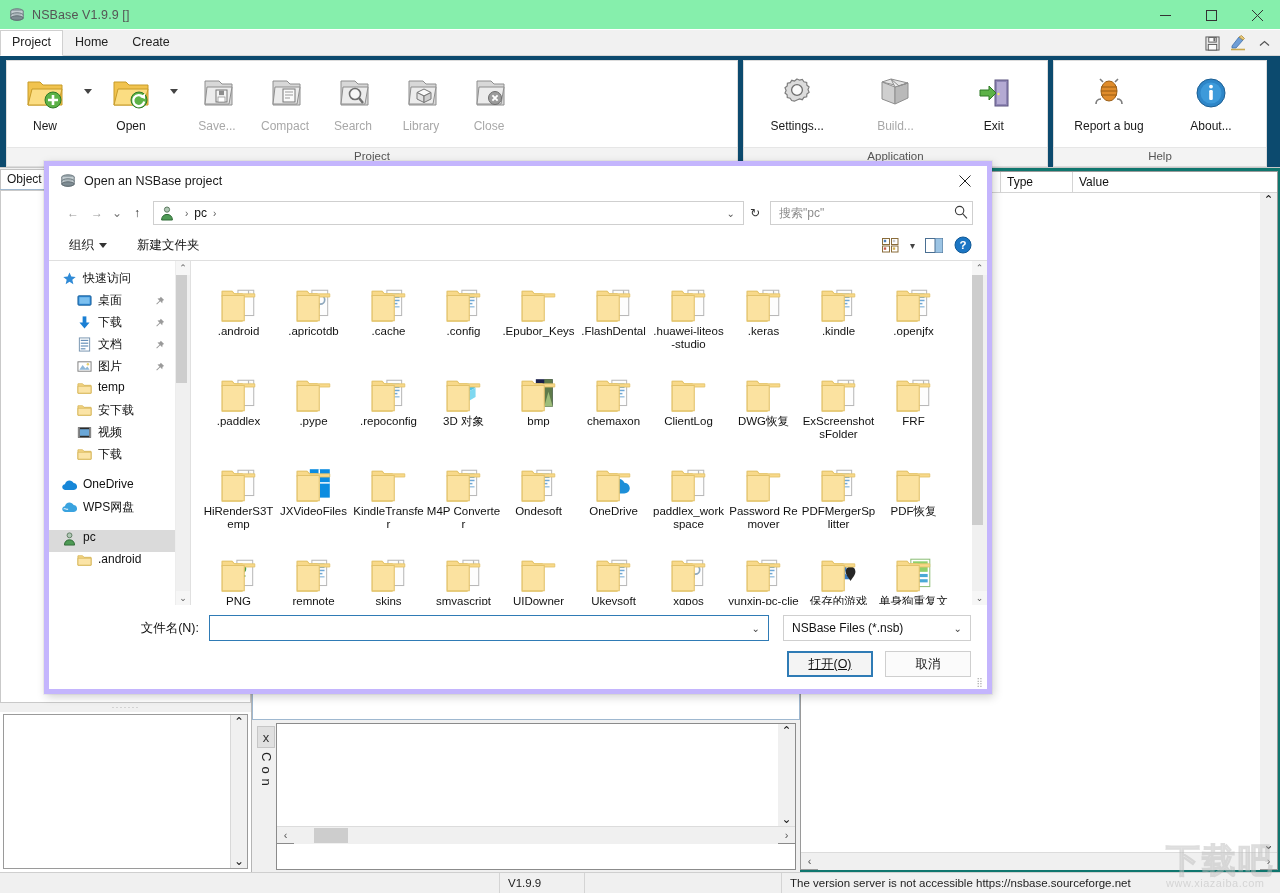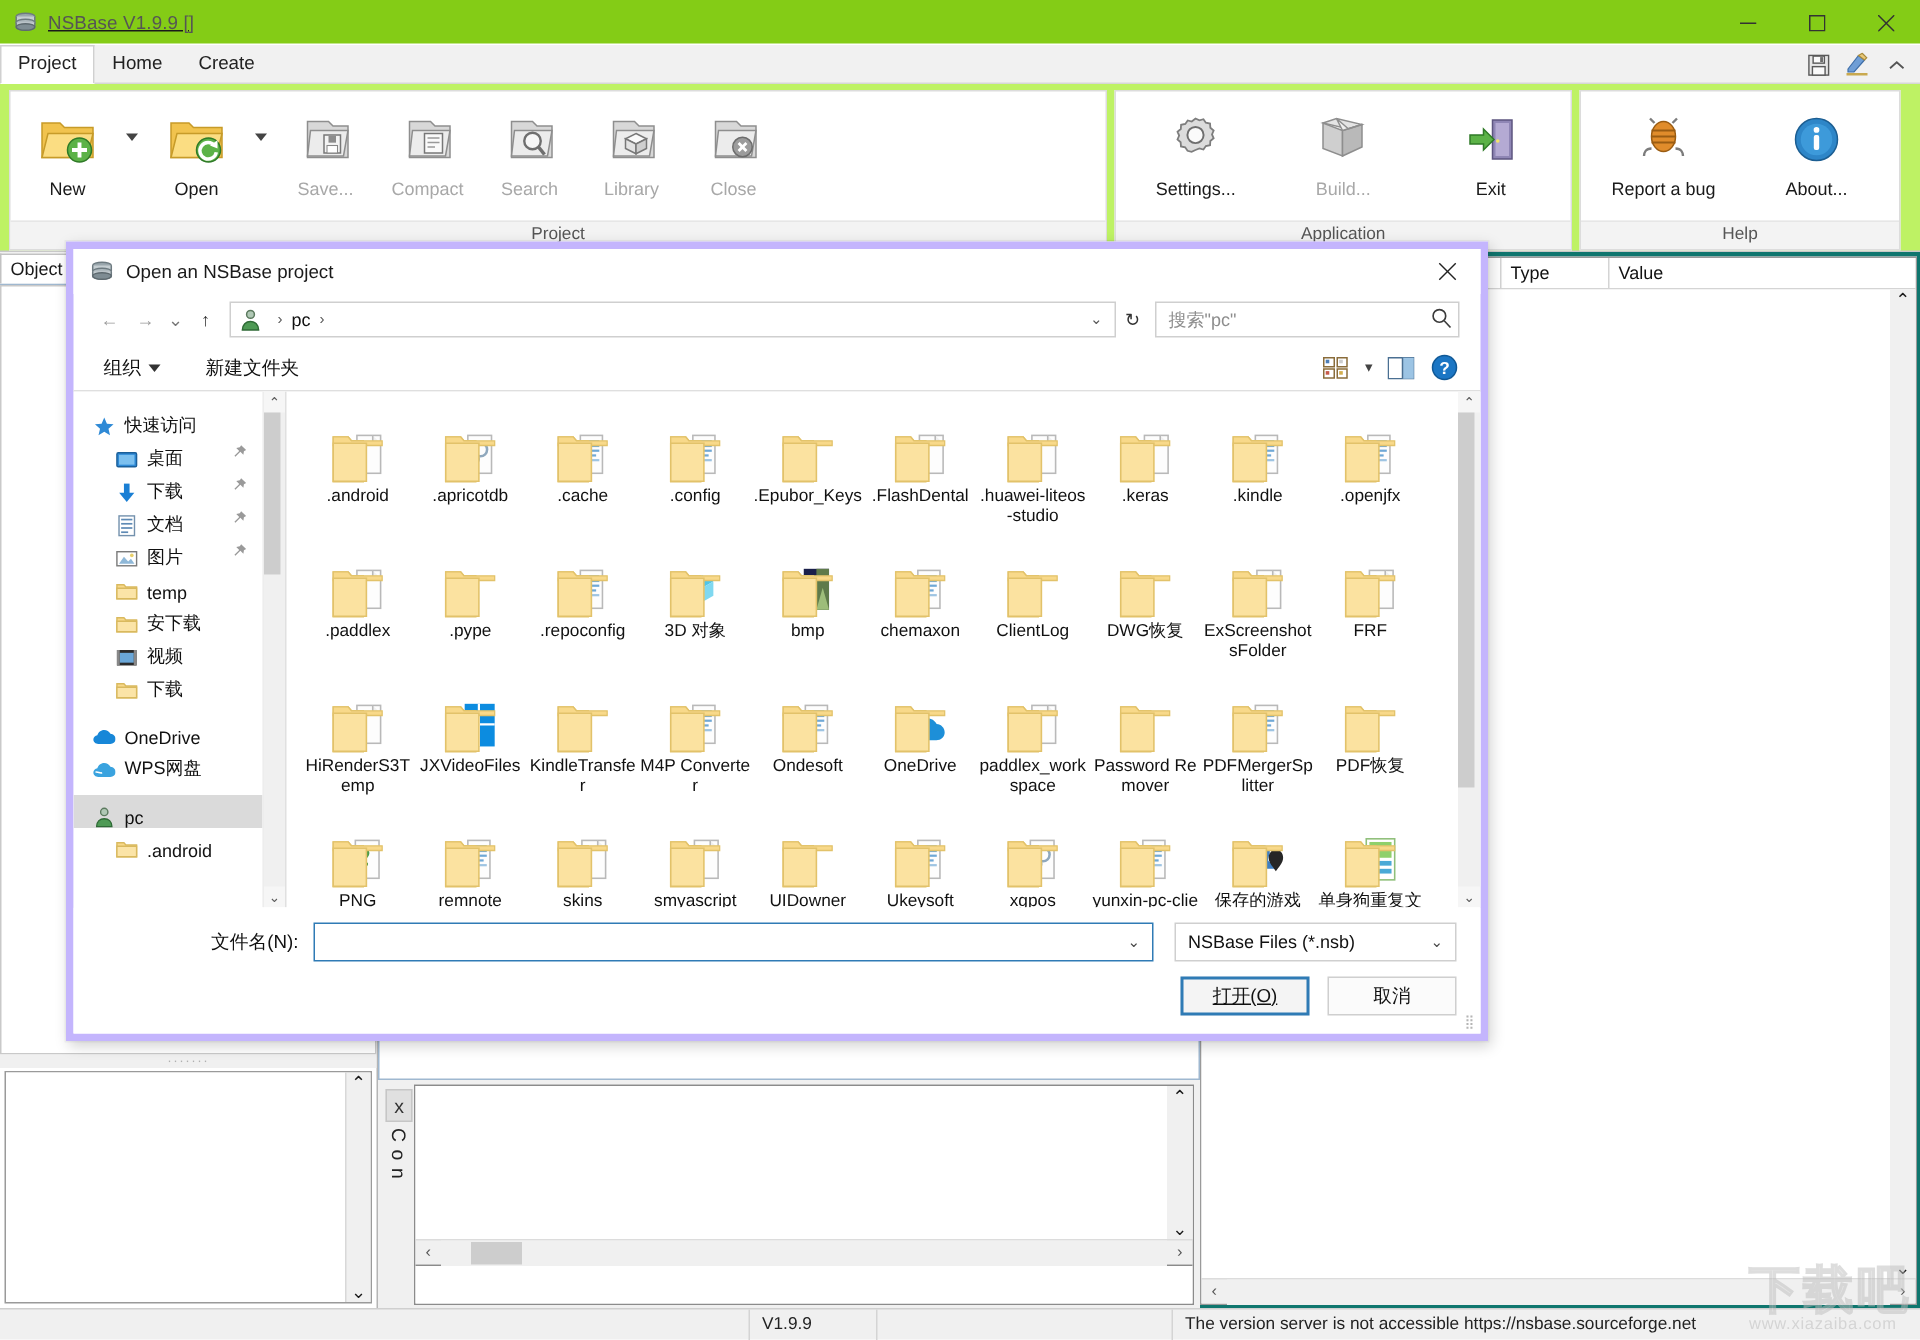--- a/index.html
+++ b/index.html
@@ -15,25 +15,24 @@
 
   
   #app-window {
     position: absolute; left: 0; top: 0; width: 1280px; height: 893px;
     background: #fdfdfd;
     display: flex; flex-direction: column;
   }
 
   
   #titlebar {
-    height: 30px; background: #84cc16;
+    height: 30px; background: #86efac;
     display: flex; align-items: center;
     border-bottom: 1px solid #ffffff;
     position: relative;
-    text-decoration: underline;
   }
   #titlebar .app-icon { margin-left: 9px; margin-right: 7px; display:flex; }
   #titlebar .title-text {
     font-size: 12.5px; color: #555; letter-spacing: .1px;
   }
   .win-controls { position: absolute; right: 0; top: 0; height: 30px; display: flex; }
   .win-btn {
     width: 46px; height: 30px; display: flex; align-items: center; justify-content: center;
     color: #333; font-size: 12px;
   }
@@ -51,21 +50,21 @@
   }
   .ribbon-tab.active {
     background: #ffffff; border-color: #d0d0d0; border-bottom: 1px solid #fff;
     margin-bottom: -1px; position: relative; z-index: 3;
   }
   #qat { position: absolute; right: 8px; bottom: 4px; display: flex; gap: 10px; align-items: center; }
   #qat .qicon { width: 16px; height: 16px; display: flex; align-items: center; justify-content: center; }
 
   
   #ribbon {
-    height: 112px; background: #bef264; border-bottom: 1px solid #c8c8c8;
+    height: 112px; background: #0c4a6e; border-bottom: 1px solid #c8c8c8;
     display: flex; align-items: stretch; padding: 4px 6px 0 6px; gap: 5px;
   }
   .rgroup {
     border: 1px solid #dcdcdc; background: #fff;
     display: flex; flex-direction: column; justify-content: space-between;
   }
   .rgroup-items { display: flex; align-items: flex-start; padding: 6px 4px 0 4px; flex: 1; }
   .rgroup-title {
     text-align: center; font-size: 11.5px; color: #555; background: #f3f3f3;
     border-top: 1px solid #e6e6e6; padding: 2px 0 3px 0; height: 19px;
@@ -159,21 +158,21 @@
   .cmd-item { font-size: 12.5px; color: #111; padding: 3px 6px; display: flex; align-items: center; gap: 5px; }
   .cmd-caret { width: 0; height: 0; border-left: 4px solid transparent; border-right: 4px solid transparent; border-top: 5px solid #333; }
   .cmd-right { margin-left: auto; display: flex; align-items: center; gap: 9px; }
   .cmd-ico { width: 20px; height: 20px; display: flex; align-items: center; justify-content: center; }
 
   #dlg-main { flex: 1; display: flex; border-top: 1px solid #dfdfdf; overflow: hidden; }
 
   
   #navpane { width: 141px; background: #fff; display: flex; }
   #navpane .items { flex: 1; padding-top: 9px; overflow: hidden; }
-  .npitem { height: 22px; display: flex; align-items: flex-end; padding-left: 12px; font-size: 12px; color: #111; position: relative; }
+  .npitem { height: 22px; display: flex; align-items: flex-start; padding-left: 12px; font-size: 12px; color: #111; position: relative; }
   .npitem.sel { background: #dadada; }
   .npitem .ni { width: 16px; height: 16px; margin-right: 6px; display: flex; align-items: center; justify-content: center; flex: 0 0 16px; }
   .npitem.lvl2 { padding-left: 27px; }
   .npitem .pin { position: absolute; right: 10px; top: 4px; color: #9a9a9a; }
   .npgap { height: 9px; }
   .np-scroll { width: 15px; background: #f6f6f6; display: flex; flex-direction: column; justify-content: space-between; align-items: center; border-left: 1px solid #ededed; }
   .np-scroll .ar { font-size: 9px; color: #5a5a5a; line-height: 14px; }
   .np-scroll .thumbv { width: 11px; height: 108px; background: #cdcdcd; margin-top: 0; }
   .np-scroll .trackv { flex: 1; width: 15px; background: #f0f0f0; }
 

